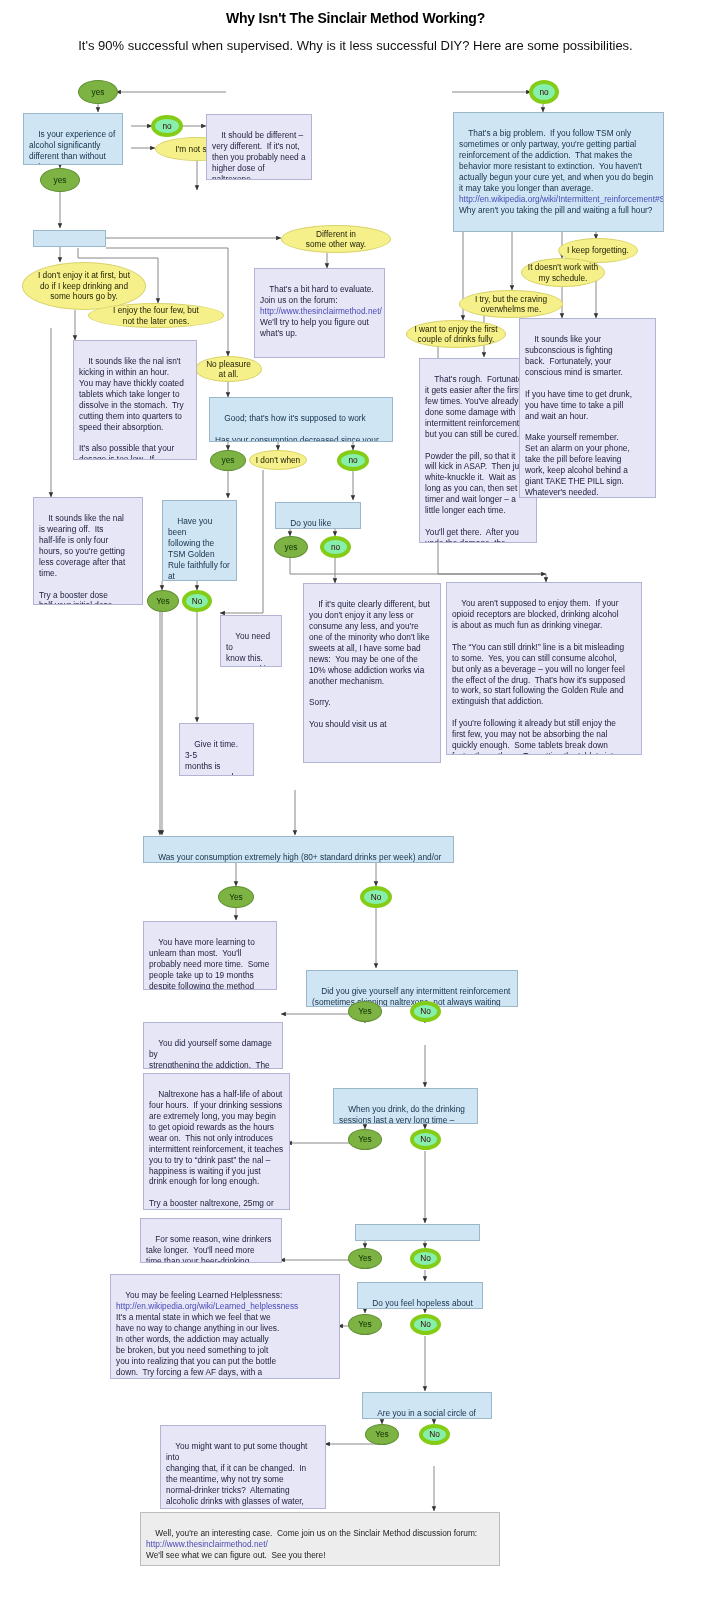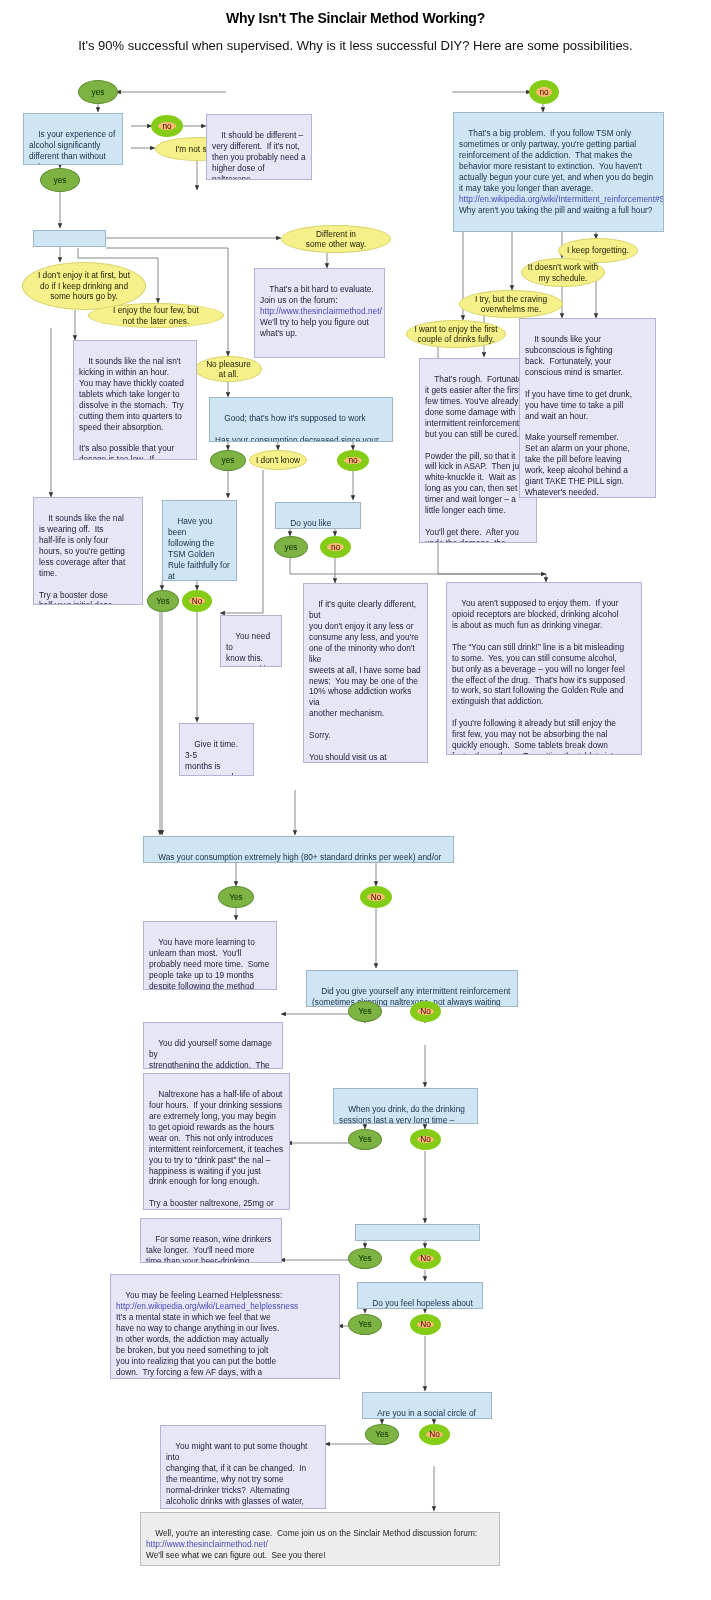--- a/index.html
+++ b/index.html
@@ -76,22 +76,22 @@
     line-height: 1.25;
     padding: 2px 4px;
     white-space: pre-wrap;
   }
   .yes {
     background: #7cb342;
     border: 1px solid #5f8f32;
     color: #0e2b05;
   }
   .no {
-    background: #fdba74;
-    border: 7px solid #84cc16;
+    background: #86efac;
+    border: 4px solid #84cc16;
     color: #3a0000;
   }
   .may {
     background: #f5f08a;
     border: 1px solid #d9d36a;
     color: #23220a;
   }
 </style>
 </head>
 <body>
@@ -320,21 +320,21 @@
 
   <div class="node q" style="left:209px; top:397px; width:184px; height:45px;">
     <span>Good; that's how it's supposed to work
 
 Has your consumption decreased since your
 pre-TSM days?</span></div>
 
   <div class="ell yes" style="left:210px; top:450px; width:36px; height:21px;">
     <span>yes</span></div>
   <div class="ell may" style="left:249px; top:450px; width:58px; height:20px;">
-    <span>I don't know</span></div>
+    <span>I don't when</span></div>
   <div class="ell no" style="left:337px; top:450px; width:32px; height:21px;">
     <span>no</span></div>
 
   <div class="node q" style="left:162px; top:500px; width:75px; height:81px;">
     <span>Have you been
 following the
 TSM Golden
 Rule faithfully for
 at
 least six
@@ -360,21 +360,21 @@
 than average.</span></div>
 
   <div class="node q" style="left:275px; top:502px; width:86px; height:27px;">
     <span>Do you like sweets?</span></div>
 
   <div class="ell yes" style="left:274px; top:536px; width:34px; height:22px;">
     <span>yes</span></div>
   <div class="ell no" style="left:320px; top:536px; width:31px; height:22px;">
     <span>no</span></div>
 
-  <div class="node a" style="left:303px; top:583px; width:125px; height:180px;">
+  <div class="node a" style="left:303px; top:583px; width:138px; height:180px;">
     <span>If it's quite clearly different, but
 you don't enjoy it any less or
 consume any less, and you're
 one of the minority who don't like
 sweets at all, I have some bad
 news:  You may be one of the
 10% whose addiction works via
 another mechanism.
 
 Sorry.

